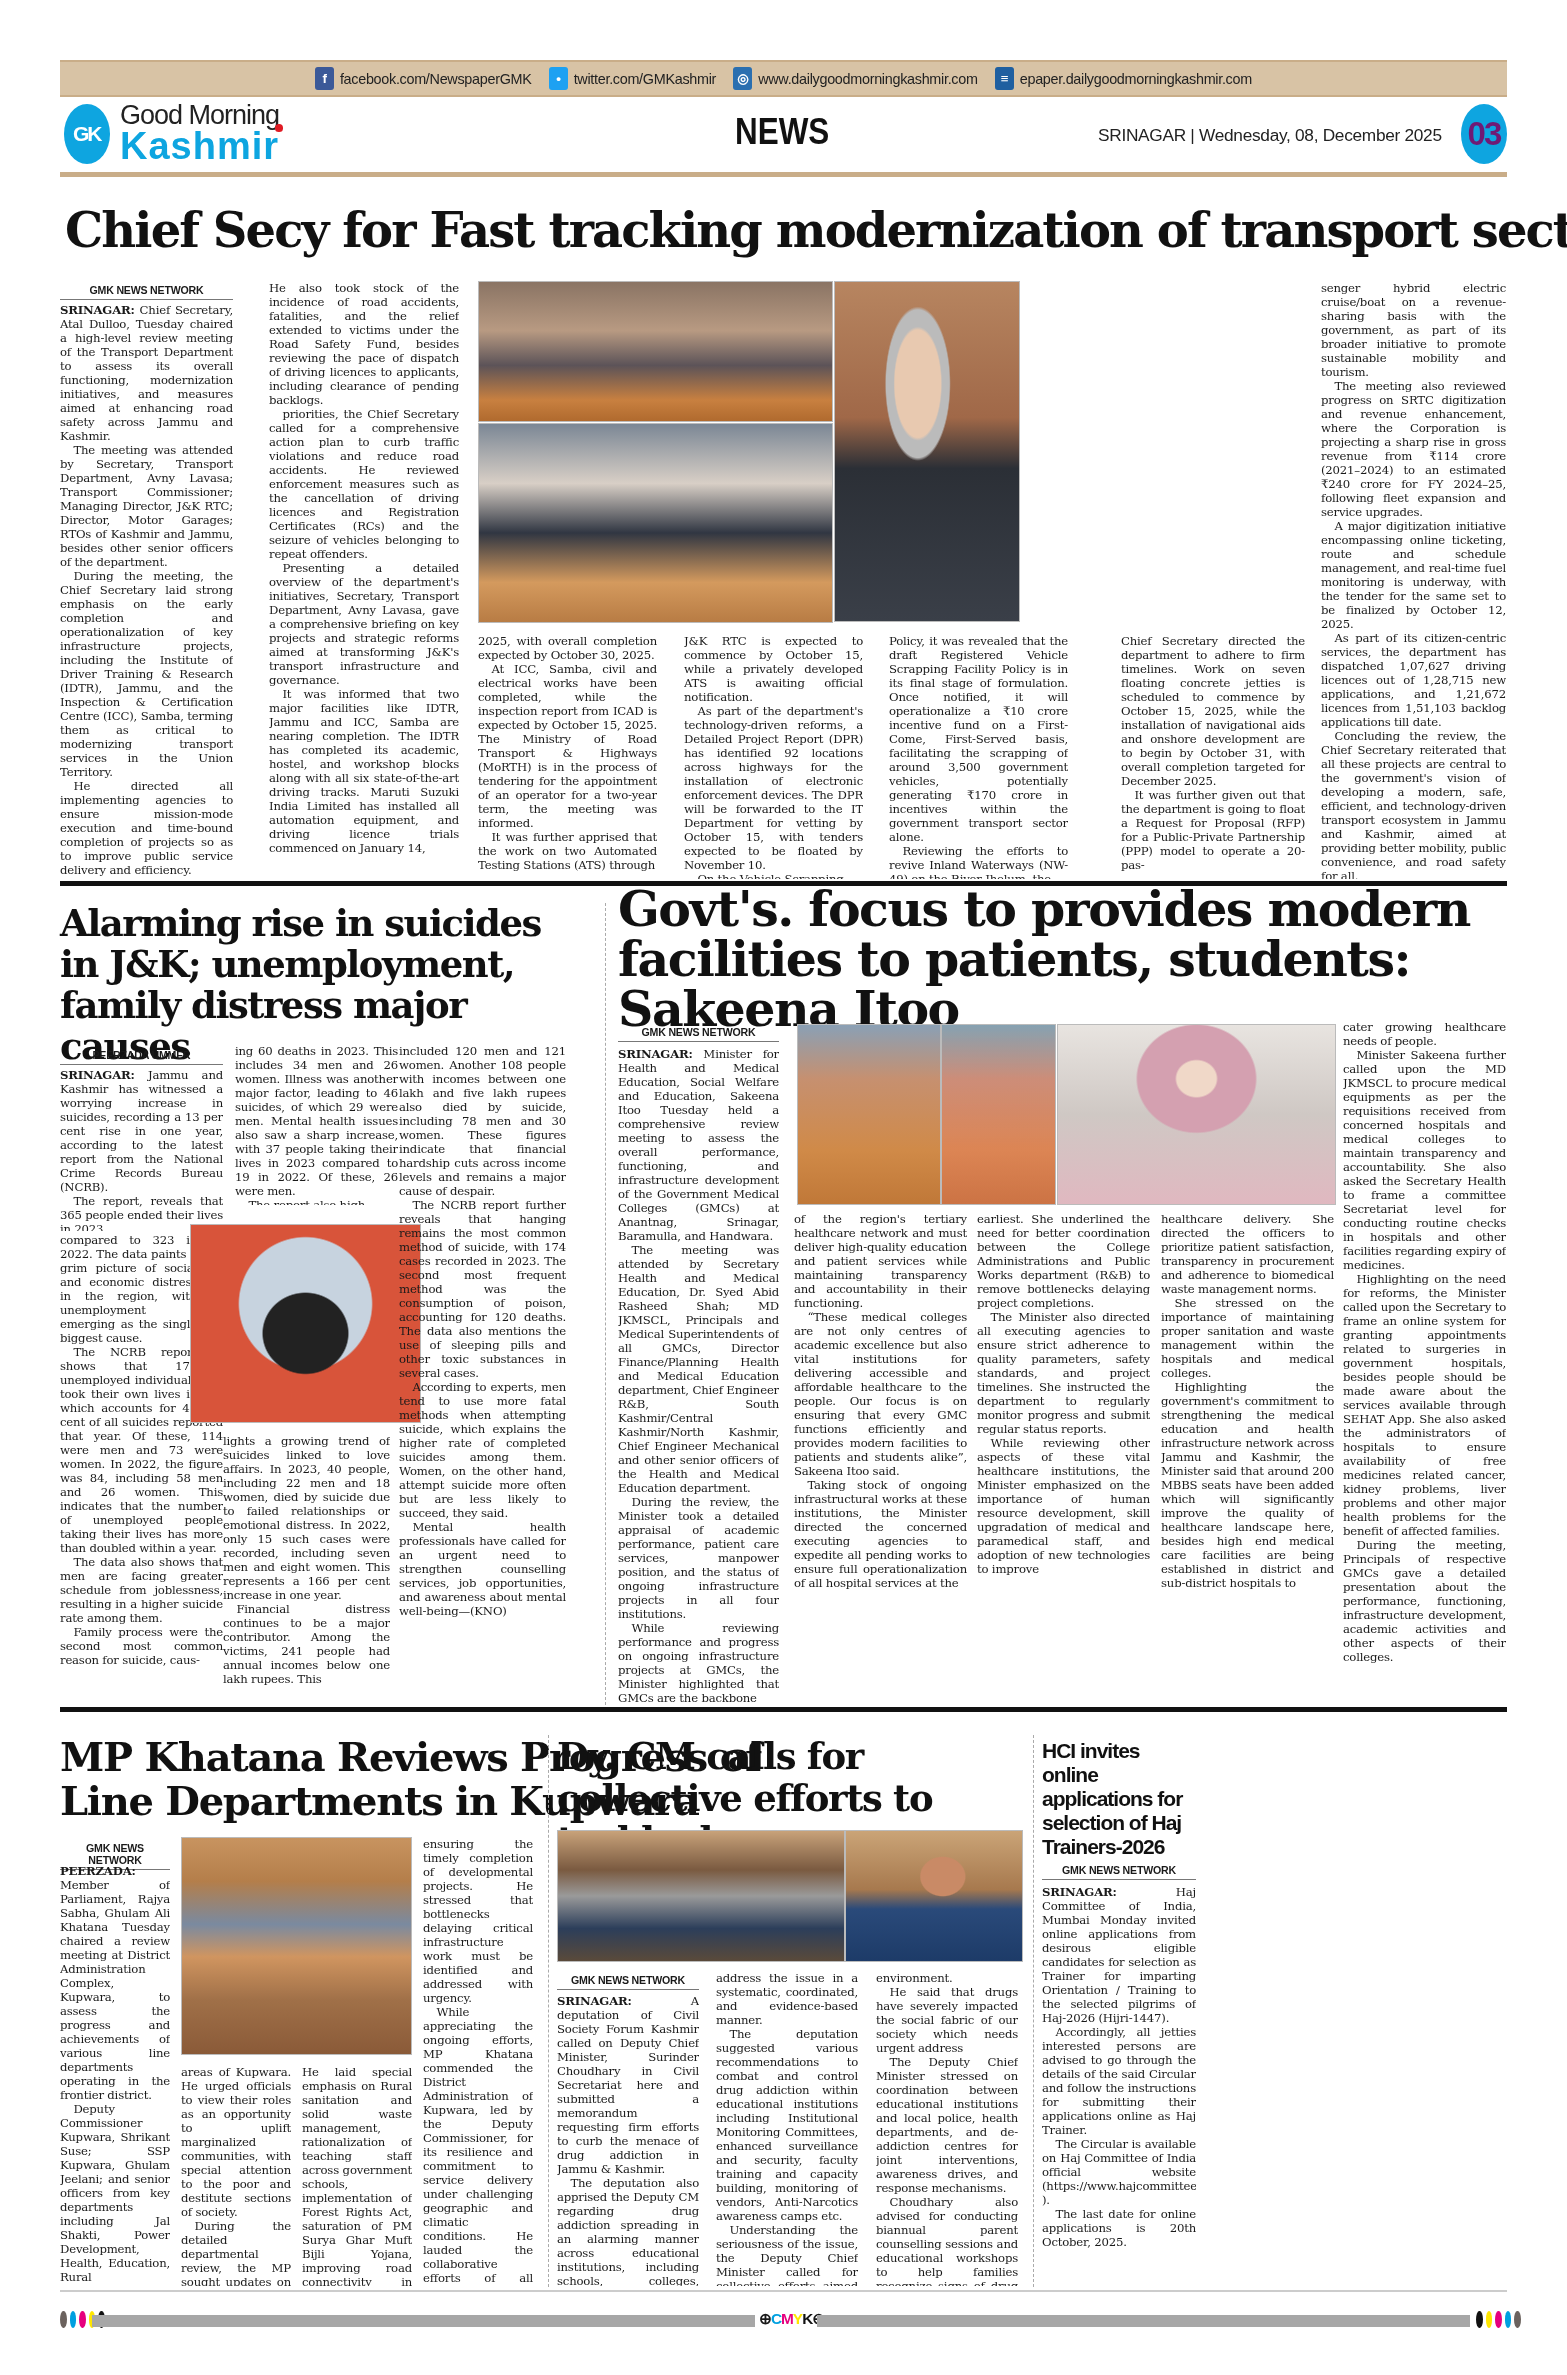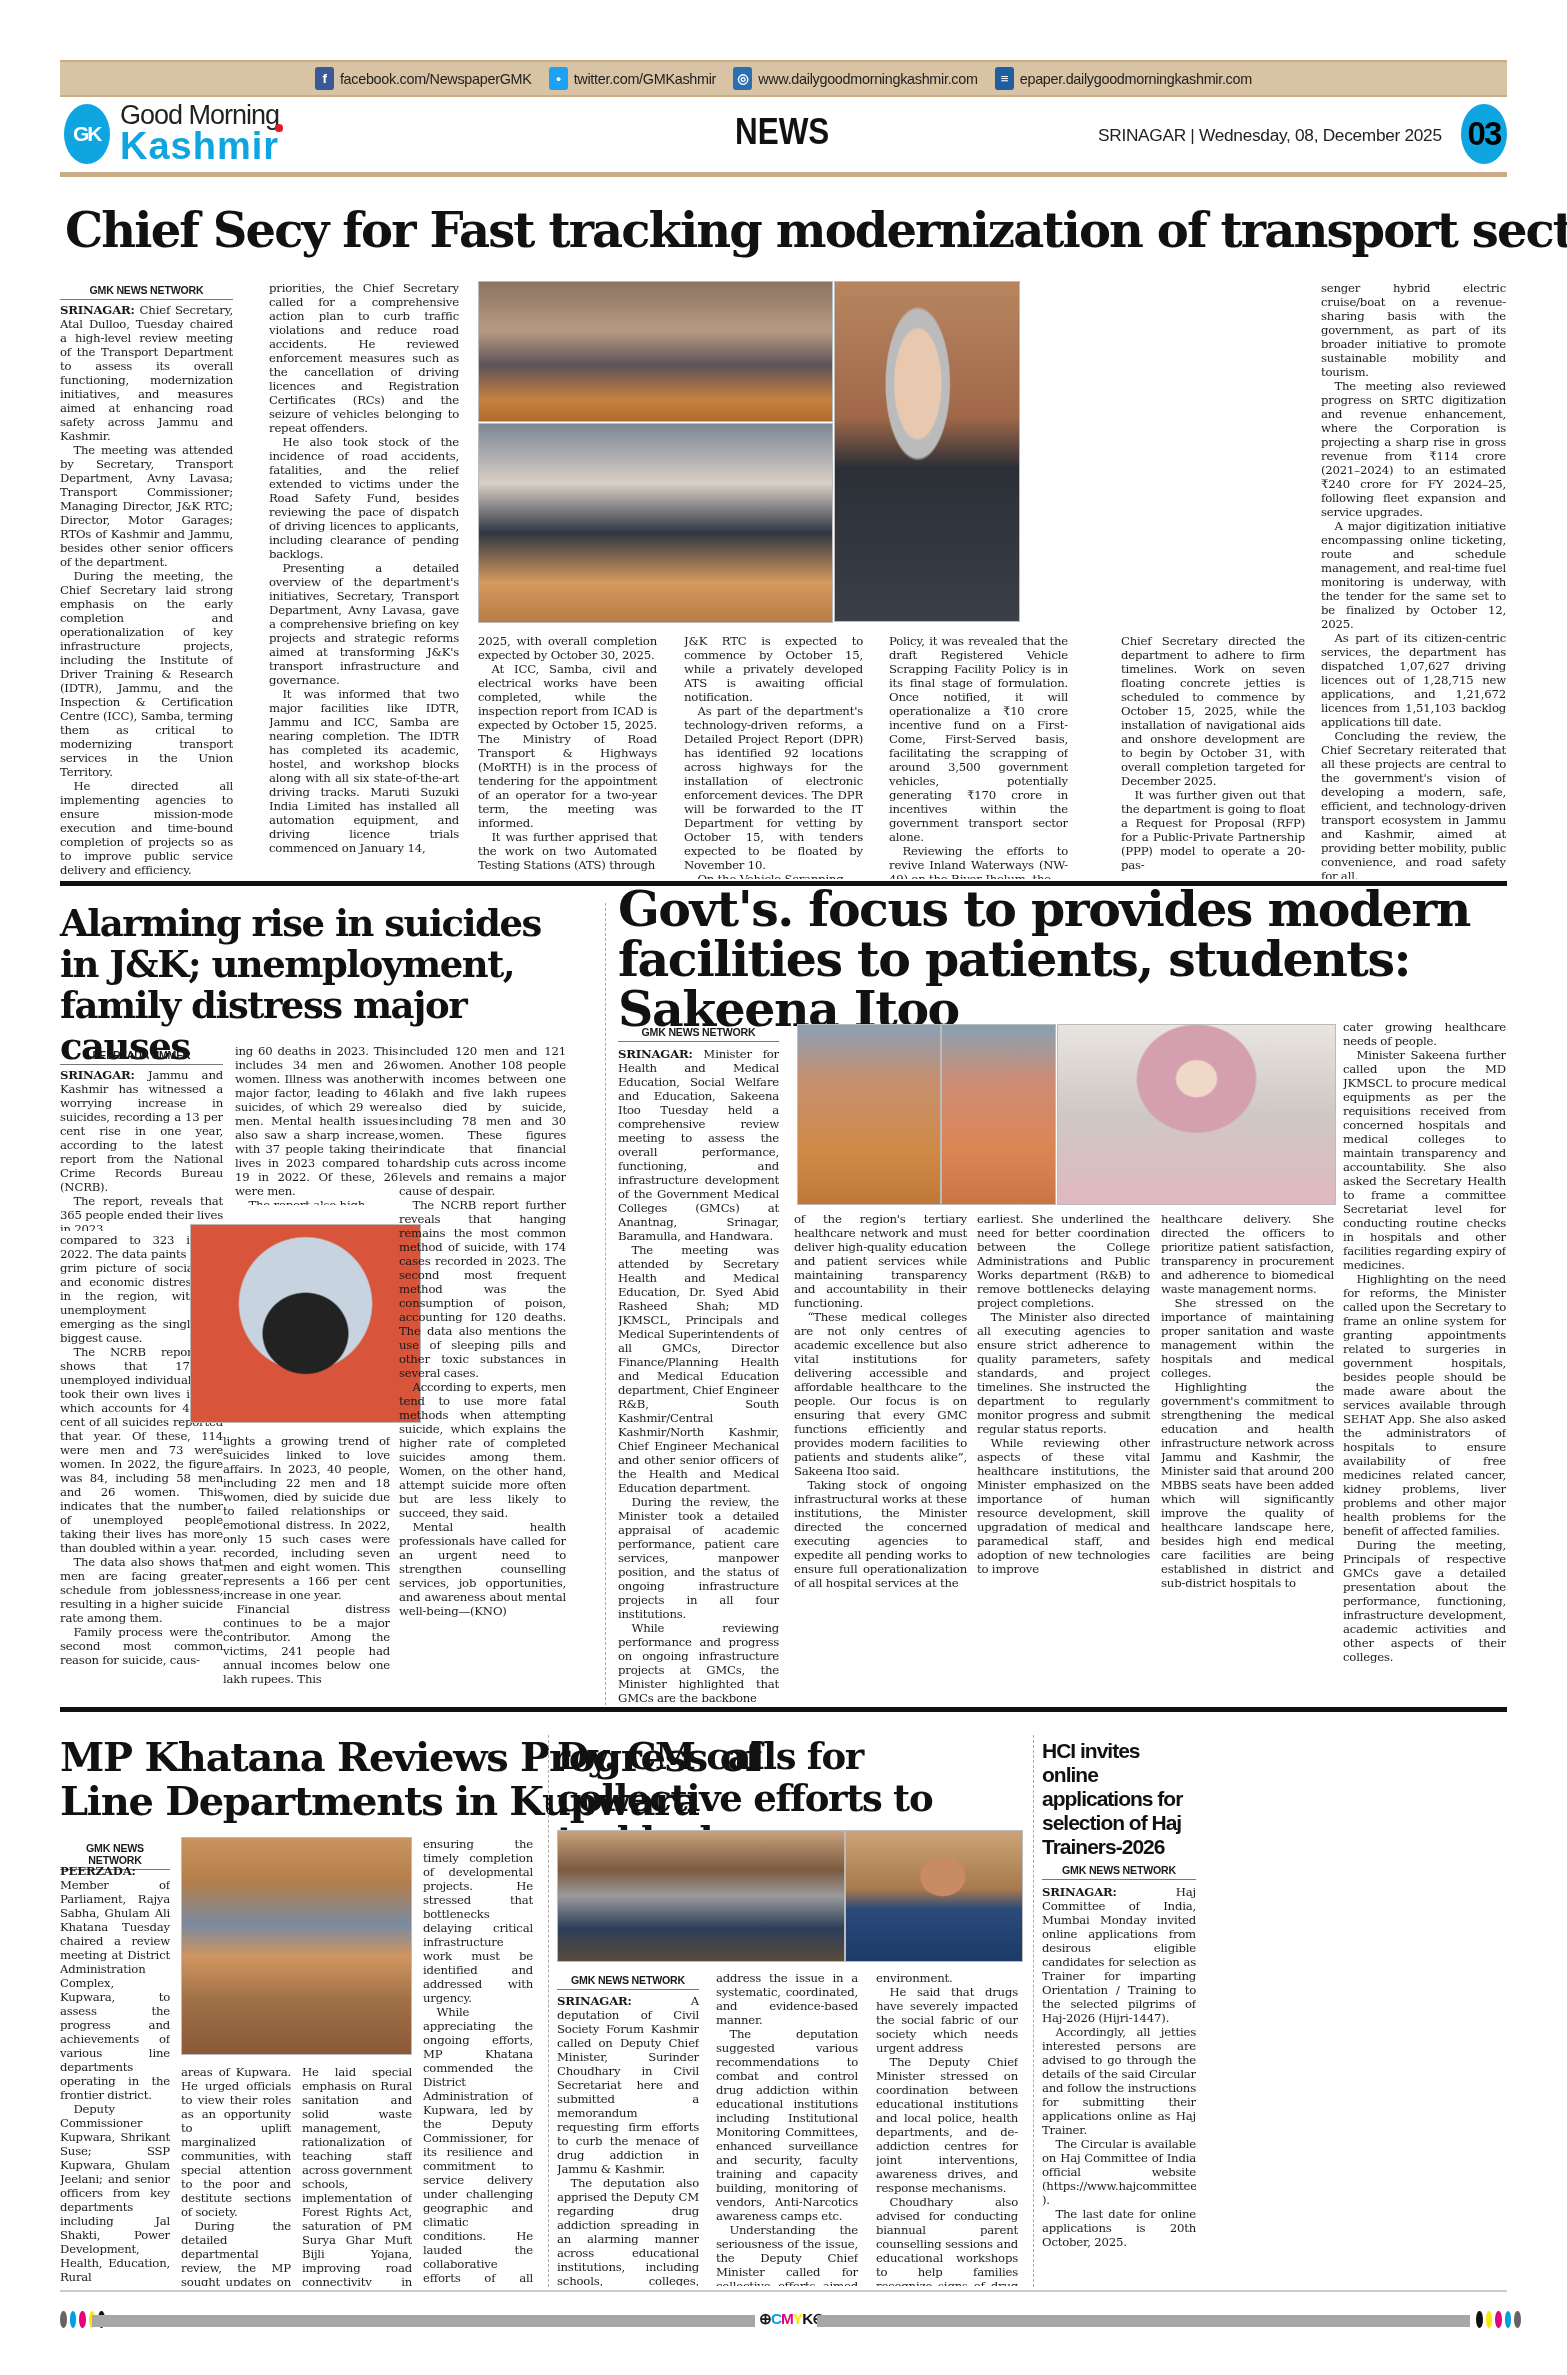--- a/index.html
+++ b/index.html
@@ -9,21 +9,21 @@
 .social-bar{left:60px;top:60px;width:1447px;height:37px;background:#d8c3a5;border-top:2.9px solid #c9ad88;border-bottom:2.9px solid #c9ad88;display:flex;justify-content:center;align-items:center;gap:17.3px;font-family:"Liberation Sans",sans-serif;font-size:14.4px;color:#222;letter-spacing:-0.3px}
 .social-item{display:flex;align-items:center;gap:5.8px}
 .sicon{width:19px;height:23px;border-radius:2.9px;display:inline-flex;align-items:center;justify-content:center;color:#fff;font-weight:bold;font-size:13.4px}
 .masthead{left:60px;top:98px;width:1447px;height:75px}
 .logo-circle{left:3.8px;top:5.8px;width:46px;height:60px;border-radius:50%;background:#0ea5e0;color:#fff;font-family:"Liberation Sans",sans-serif;font-weight:bold;font-size:21px;display:flex;align-items:center;justify-content:center;letter-spacing:-1.9px}
 .logo-gm{left:60px;top:1.9px;font-family:"Liberation Sans",sans-serif;font-size:27px;color:#222;letter-spacing:-1px}
 .logo-k{left:60px;top:27px;font-family:Liberation Sans, sans-serif;font-weight:bold;font-size:38px;color:#0ea5e0;letter-spacing:1px}
 .logo-dot{left:215px;top:26px;width:7.7px;height:7.7px;border-radius:50%;background:#e01b24}
 .section{left:675px;top:13.4px;font-family:"Liberation Sans",sans-serif;font-weight:bold;font-size:37px;color:#111;transform:scaleX(.85);transform-origin:left}
 .dateline{left:1038px;top:27px;font-family:"Liberation Sans",sans-serif;font-size:17.3px;color:#222;letter-spacing:-0.3px}
-.pagenum{left:1401px;top:5.8px;width:46px;height:60px;border-radius:50%;background:#0ea5e0;color:#000000;font-family:"Liberation Sans",sans-serif;font-weight:bold;font-size:33px;display:flex;align-items:center;justify-content:center;letter-spacing:-1.9px}
+.pagenum{left:1401px;top:5.8px;width:46px;height:60px;border-radius:50%;background:#0ea5e0;color:#701a75;font-family:"Liberation Sans",sans-serif;font-weight:bold;font-size:33px;display:flex;align-items:center;justify-content:center;letter-spacing:-1.9px}
 .rule-tan{left:60px;top:172px;width:1447px;height:4.8px;background:#c9ad88}
 .h1{font-family:"DejaVu Serif",serif;font-weight:bold;color:#111;letter-spacing:-1.9px;line-height:1.05}
 .byline{font-family:"Liberation Sans",sans-serif;font-weight:bold;font-size:10.6px;text-align:center;border-bottom:1px solid #777;padding-bottom:2.9px;letter-spacing:-0.2px}
 .col{font-size:11.7px;line-height:14px;text-align:justify;letter-spacing:-0.2px;overflow:hidden;hyphens:auto}
 .col p{text-indent:13.4px}
 .col p:first-child{text-indent:0}
 .col b{font-weight:bold}
 .thickrule{height:4.8px;background:#111}
 .vdash{width:0;border-left:1.4px dashed #aaa}
 .photo{border:1px solid #bbb;overflow:hidden}
@@ -78,22 +78,22 @@
 <div class="abs h1" style="left:65px;top:205px;font-size:48px;white-space:nowrap">Chief Secy for Fast tracking modernization of transport sector</div>
 <div class="abs byline" style="left:60px;top:284px;width:173px">GMK NEWS NETWORK</div>
 <div class="abs col" style="left:60px;top:303px;width:173px;height:576px">
     <p><b>SRINAGAR:</b> Chief Secretary, Atal Dulloo, Tuesday chaired a high-level review meeting of the Transport Department to assess its overall functioning, modernization initiatives, and measures aimed at enhancing road safety across Jammu and Kashmir.</p>
     <p>The meeting was attended by Secretary, Transport Department, Avny Lavasa; Transport Commissioner; Managing Director, J&amp;K RTC; Director, Motor Garages; RTOs of Kashmir and Jammu, besides other senior officers of the department.</p>
     <p>During the meeting, the Chief Secretary laid strong emphasis on the early completion and operationalization of key infrastructure projects, including the Institute of Driver Training &amp; Research (IDTR), Jammu, and the Inspection &amp; Certification Centre (ICC), Samba, terming them as critical to modernizing transport services in the Union Territory.</p>
     <p>He directed all implementing agencies to ensure mission-mode execution and time-bound completion of projects so as to improve public service delivery and efficiency.</p>
     <p>Underscoring road safety as one of the department's top</p>
   </div>
 <div class="abs col" style="left:269px;top:281px;width:190px;height:598px">
+    <p>He also took stock of the incidence of road accidents, fatalities, and the relief extended to victims under the Road Safety Fund, besides reviewing the pace of dispatch of driving licences to applicants, including clearance of pending backlogs.</p>
     <p>priorities, the Chief Secretary called for a comprehensive action plan to curb traffic violations and reduce road accidents. He reviewed enforcement measures such as the cancellation of driving licences and Registration Certificates (RCs) and the seizure of vehicles belonging to repeat offenders.</p>
-    <p>He also took stock of the incidence of road accidents, fatalities, and the relief extended to victims under the Road Safety Fund, besides reviewing the pace of dispatch of driving licences to applicants, including clearance of pending backlogs.</p>
     <p>Presenting a detailed overview of the department's initiatives, Secretary, Transport Department, Avny Lavasa, gave a comprehensive briefing on key projects and strategic reforms aimed at transforming J&amp;K's transport infrastructure and governance.</p>
     <p>It was informed that two major facilities like IDTR, Jammu and ICC, Samba are nearing completion. The IDTR has completed its academic, hostel, and workshop blocks along with all six state-of-the-art driving tracks. Maruti Suzuki India Limited has installed all automation equipment, and driving licence trials commenced on January 14,</p>
   </div>
 <div class="abs photo ph-meet" style="left:478px;top:281px;width:355px;height:141px"></div>
 <div class="abs photo ph-meet2" style="left:478px;top:423px;width:355px;height:200px"></div>
 <div class="abs photo ph-portrait" style="left:834px;top:281px;width:186px;height:341px"></div>
 <div class="abs col" style="left:478px;top:634px;width:179px;height:245px">
     <p>2025, with overall completion expected by October 30, 2025.</p>
     <p>At ICC, Samba, civil and electrical works have been completed, while the inspection report from ICAD is expected by October 15, 2025. The Ministry of Road Transport &amp; Highways (MoRTH) is in the process of tendering for the appointment of an operator for a two-year term, the meeting was informed.</p>
     <p>It was further apprised that the work on two Automated Testing Stations (ATS) through</p>

